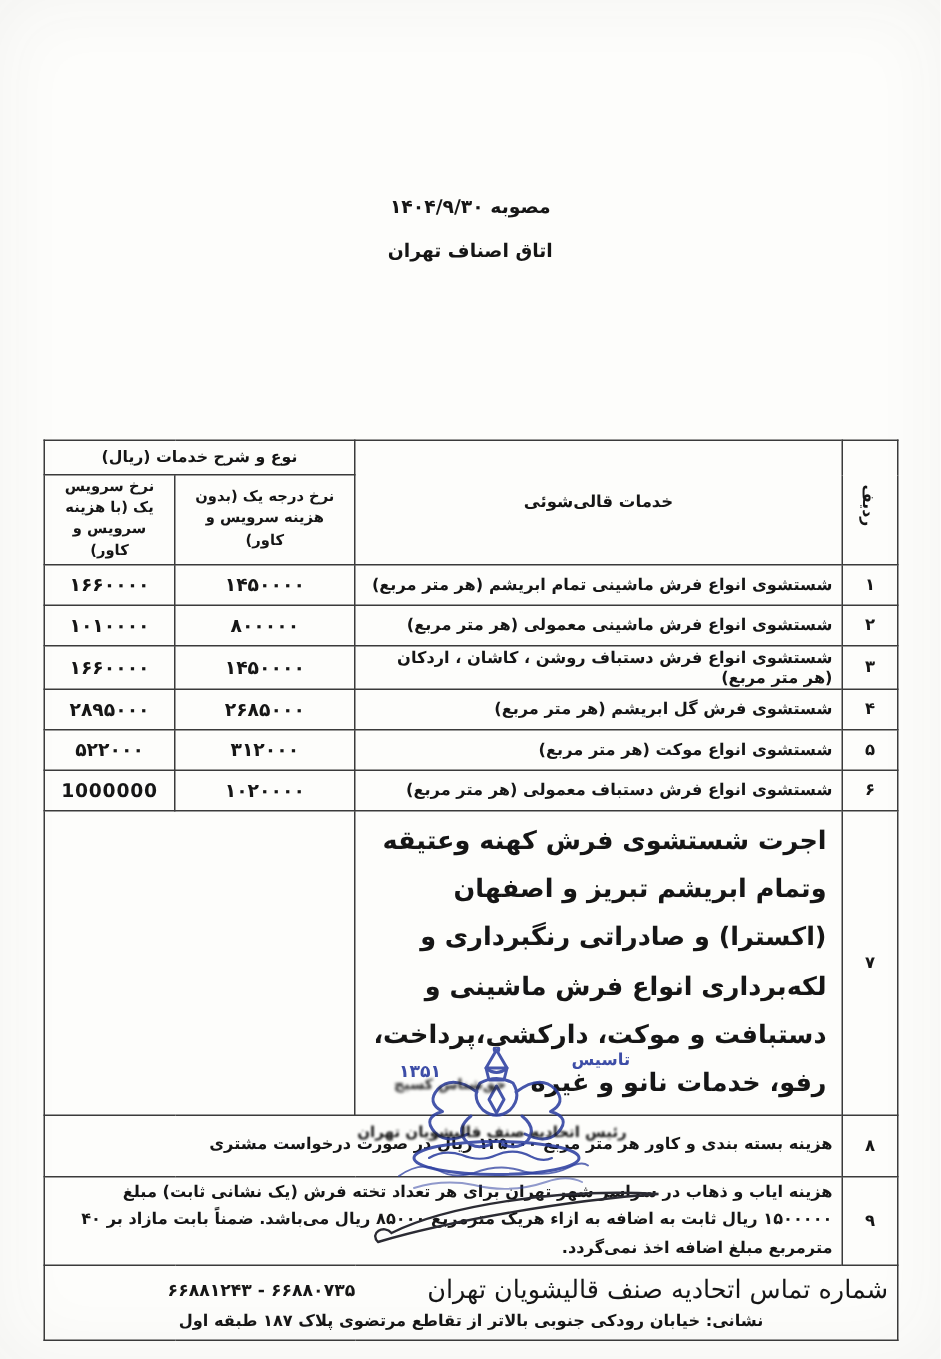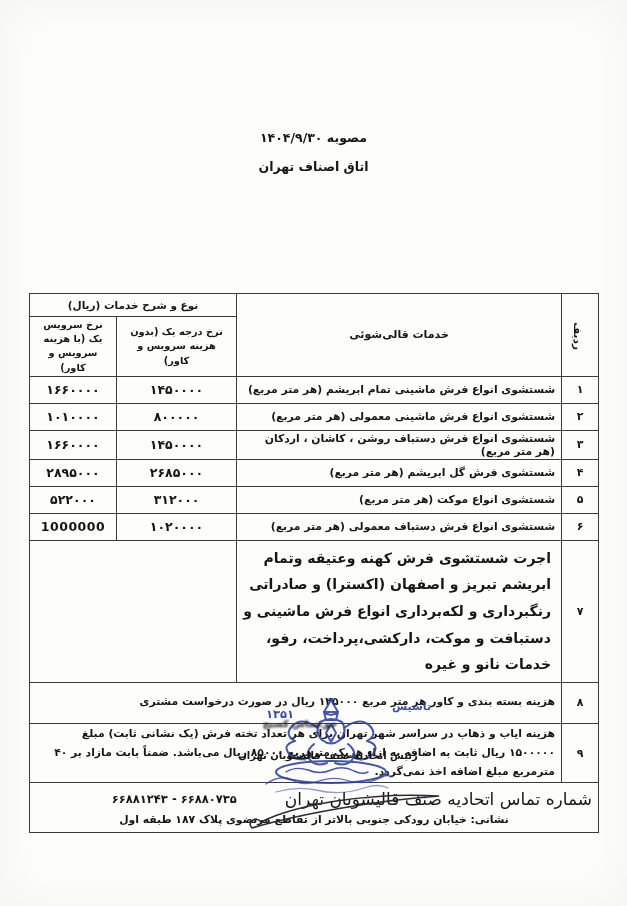--- a/index.html
+++ b/index.html
@@ -45,41 +45,41 @@
     display:inline-block;
     transform:rotate(90deg);
     font-size:10.5px;
   }
   .services-head{text-align:center;font-size:11px;}
   .group-head{text-align:center;font-size:10.5px;height:20px;}
   .sub-head{text-align:center;font-size:9.8px;line-height:1.45;height:36px;padding:1px 3px;}
   .row-num{text-align:center;font-size:11px;}
   .service-cell{text-align:right;font-size:10.8px;height:24px;padding-right:8px;}
   .price-cell{text-align:center;font-size:12.5px;letter-spacing:0.5px;}
-  .row-note7 .service-cell{height:81px;font-size:14px;line-height:1.9;padding:4px 10px 4px 6px;margin-top:48px;}
+  .row-note7 .service-cell{height:81px;font-size:17px;line-height:1.9;padding:4px 10px 4px 6px;margin-top:48px;}
   .empty-cell{background:transparent;}
   .note-cell{text-align:right;font-size:10.8px;line-height:1.75;padding:4px 10px 4px 8px;}
   .h-r8{height:38px;}
   .h-r9{height:42px;}
   
   .foot-cell{height:47px;padding:4px 8px;}
   .contact-line{display:flex;align-items:center;gap:48px;}
   .contact-label{font-size:17px;font-weight:normal;}
   .phone-numbers{font-size:11.5px;font-weight:bold;letter-spacing:0.5px;}
   .address-line{font-size:10.8px;font-weight:bold;margin-top:4px;text-align:center;}
   
   .stamp{position:absolute;top:698px;left:228px;width:260px;height:150px;}
   .stamp-blue-text{
     position:absolute;
     color:var(--stamp-blue,#2d3fa0);
     font-weight:bold;font-size:11px;
     filter:blur(0.4px);
     opacity:0.92;
   }
-  .stamp-established{left:164px;top:2px;}
+  .stamp-established{left:153px;top:2px;}
   .stamp-year{left:38px;top:9px;font-size:11.5px;}
   .stamp-emblem{position:absolute;left:28px;top:0px;opacity:0.88;}
   .stamp-overlay-name{
     position:absolute;left:14px;top:20px;width:116px;
     text-align:center;font-size:9.5px;font-weight:bold;color:#1c1c1c;
     filter:blur(1.1px);white-space:nowrap;
   }
   .stamp-overlay-title{
     position:absolute;left:2px;top:52px;width:196px;
     text-align:center;font-size:10px;font-weight:bold;color:#141414;

